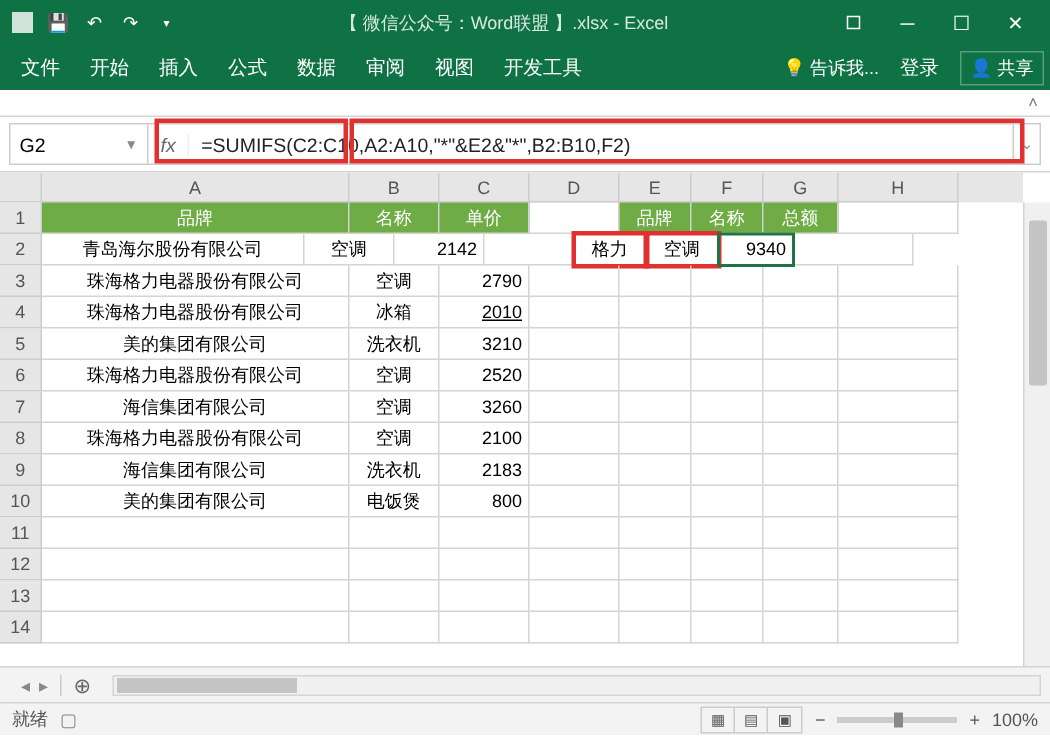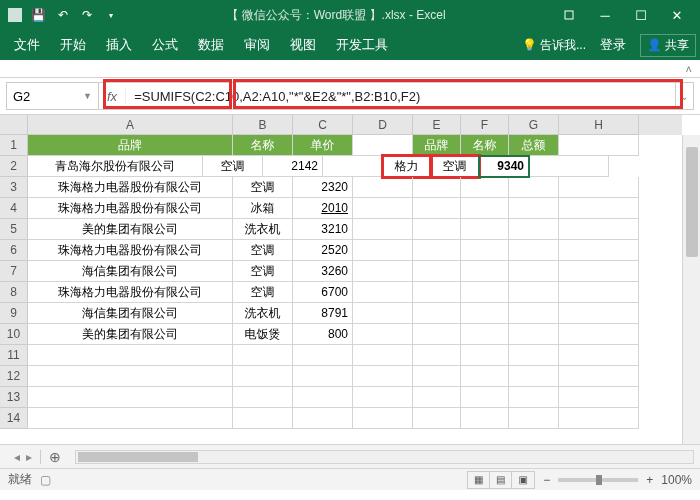--- a/index.html
+++ b/index.html
@@ -31,21 +31,21 @@
 .colhdrs { position: absolute; left: 28px; top: 0; right: 18px; height: 20px; display: flex; background: #e6e6e6; }
 .colhdr { border-right: 1px solid #ccc; border-bottom: 1px solid #ccc; text-align: center; font-size: 12px; color: #555; line-height: 20px; }
 .rowhdrs { position: absolute; left: 0; top: 20px; width: 28px; }
 .rowhdr { height: 21px; border-right: 1px solid #ccc; border-bottom: 1px solid #ccc; background: #e6e6e6; text-align: center; font-size: 12px; color: #555; line-height: 21px; }
 .cells { position: absolute; left: 28px; top: 20px; right: 18px; }
 .row { display: flex; height: 21px; }
 .cell { border-right: 1px solid #d4d4d4; border-bottom: 1px solid #d4d4d4; font-size: 12px; padding: 0 4px; line-height: 21px; overflow: hidden; white-space: nowrap; }
 .hdr-cell { background: #6fac46; color: #fff; text-align: center; font-weight: normal; }
 .center { text-align: center; }
 .right { text-align: right; }
-.selected-cell { outline: 2px solid #217346; outline-offset: -1px; position: relative; font-weight: bold; }
+.selected-cell { outline: 2px solid #217346; outline-offset: -1px; position: relative; }
 .red-box { outline: 3px solid #e03030; outline-offset: -1px; }
 .vscroll { position: absolute; right: 0; top: 20px; width: 18px; bottom: 0; background: #f0f0f0; border-left: 1px solid #d4d4d4; }
 .vthumb { position: absolute; top: 12px; left: 3px; width: 12px; height: 110px; background: #c4c4c4; border-radius: 2px; }
 .watermark { position: absolute; left: 140px; top: 328px; font-size: 12px; color: #999; line-height: 1.4; pointer-events: none; }
 .watermark .wm1 { font-weight: bold; font-size: 15px; color: #4a8; }
 .sheet-tabs { height: 24px; display: flex; align-items: center; background: #f3f3f3; border-top: 1px solid #d4d4d4; font-size: 12px; padding-left: 6px; }
 .nav-btns { display: flex; gap: 2px; color: #888; padding: 0 6px; border-right: 1px solid #ccc; }
 .nav-btn { cursor: pointer; padding: 0 2px; }
 .sheet-tab { padding: 3px 12px; border-right: 1px solid #ccc; cursor: pointer; color: #444; }
 .sheet-tab.active { background: #fff; border-bottom: 2px solid #0f7245; }
@@ -173,21 +173,21 @@
         <div class="cell right" style="width: 60px;">2142</div>
         <div class="cell" style="width: 60px;"></div>
         <div class="cell center red-box" style="width: 48px;">格力</div>
         <div class="cell center red-box" style="width: 48px;">空调</div>
         <div class="cell right selected-cell" style="width: 50px;">9340</div>
         <div class="cell" style="width: 80px;"></div>
       </div>
       <div class="row">
         <div class="cell center" style="width: 205px;">珠海格力电器股份有限公司</div>
         <div class="cell center" style="width: 60px;">空调</div>
-        <div class="cell right" style="width: 60px;">2320</div>
+        <div class="cell right" style="width: 60px;">2790</div>
         <div class="cell" style="width: 60px;"></div>
         <div class="cell" style="width: 48px;"></div>
         <div class="cell" style="width: 48px;"></div>
         <div class="cell" style="width: 50px;"></div>
         <div class="cell" style="width: 80px;"></div>
       </div>
       <div class="row">
         <div class="cell center" style="width: 205px;">珠海格力电器股份有限公司</div>
         <div class="cell center" style="width: 60px;">冰箱</div>
         <div class="cell right" style="width: 60px; text-decoration: underline;">2010</div>
@@ -223,31 +223,31 @@
         <div class="cell right" style="width: 60px;">3260</div>
         <div class="cell" style="width: 60px;"></div>
         <div class="cell" style="width: 48px;"></div>
         <div class="cell" style="width: 48px;"></div>
         <div class="cell" style="width: 50px;"></div>
         <div class="cell" style="width: 80px;"></div>
       </div>
       <div class="row">
         <div class="cell center" style="width: 205px;">珠海格力电器股份有限公司</div>
         <div class="cell center" style="width: 60px;">空调</div>
-        <div class="cell right" style="width: 60px;">6700</div>
+        <div class="cell right" style="width: 60px;">2100</div>
         <div class="cell" style="width: 60px;"></div>
         <div class="cell" style="width: 48px;"></div>
         <div class="cell" style="width: 48px;"></div>
         <div class="cell" style="width: 50px;"></div>
         <div class="cell" style="width: 80px;"></div>
       </div>
       <div class="row">
         <div class="cell center" style="width: 205px;">海信集团有限公司</div>
         <div class="cell center" style="width: 60px;">洗衣机</div>
-        <div class="cell right" style="width: 60px;">8791</div>
+        <div class="cell right" style="width: 60px;">2183</div>
         <div class="cell" style="width: 60px;"></div>
         <div class="cell" style="width: 48px;"></div>
         <div class="cell" style="width: 48px;"></div>
         <div class="cell" style="width: 50px;"></div>
         <div class="cell" style="width: 80px;"></div>
       </div>
       <div class="row">
         <div class="cell center" style="width: 205px;">美的集团有限公司</div>
         <div class="cell center" style="width: 60px;">电饭煲</div>
         <div class="cell right" style="width: 60px;">800</div>

